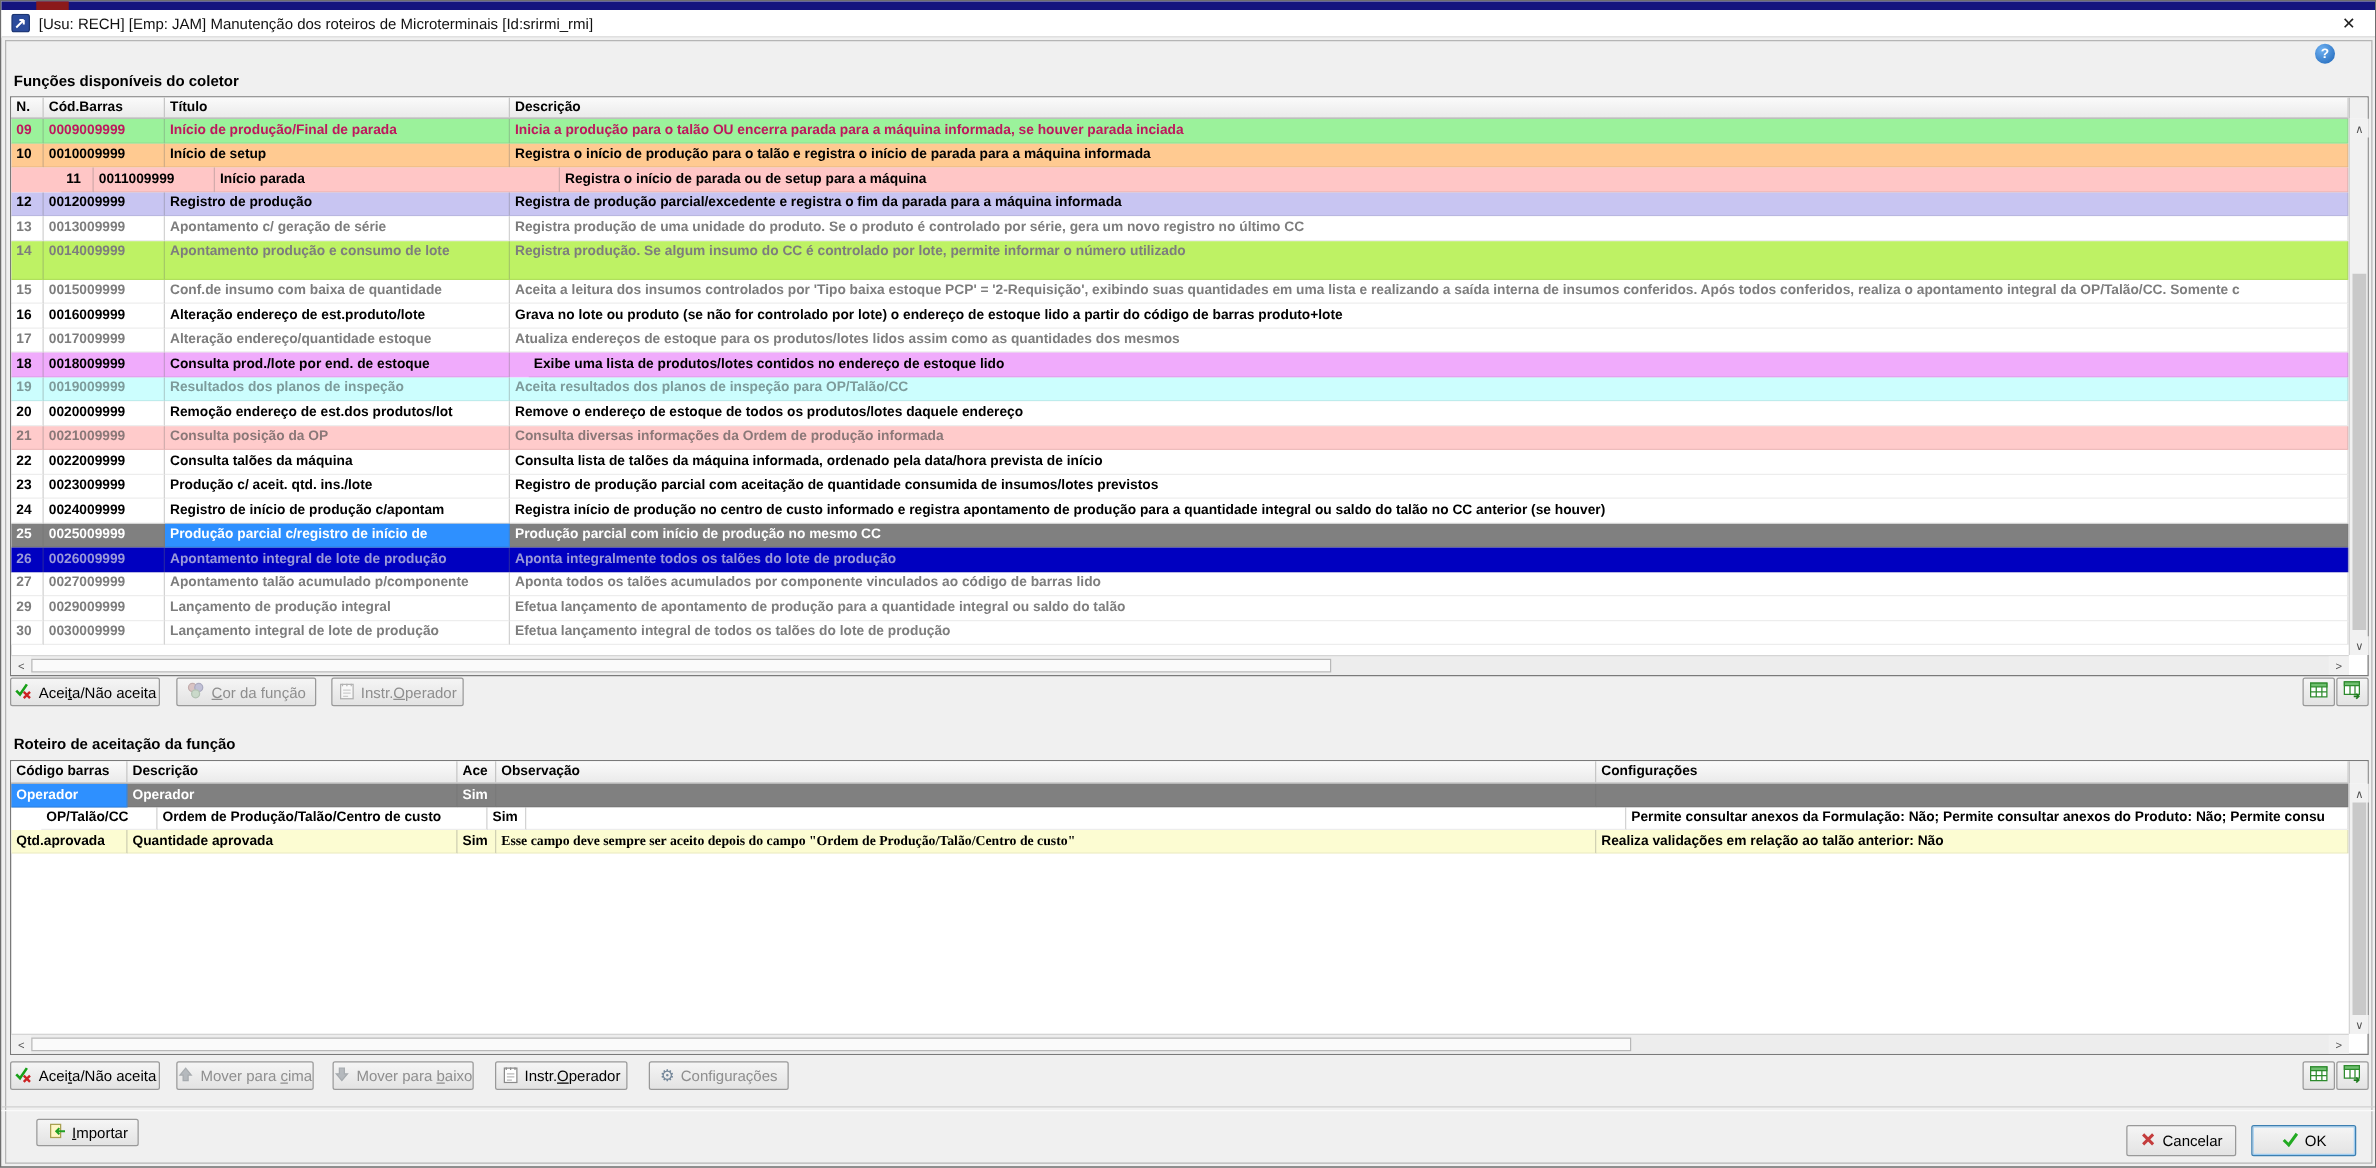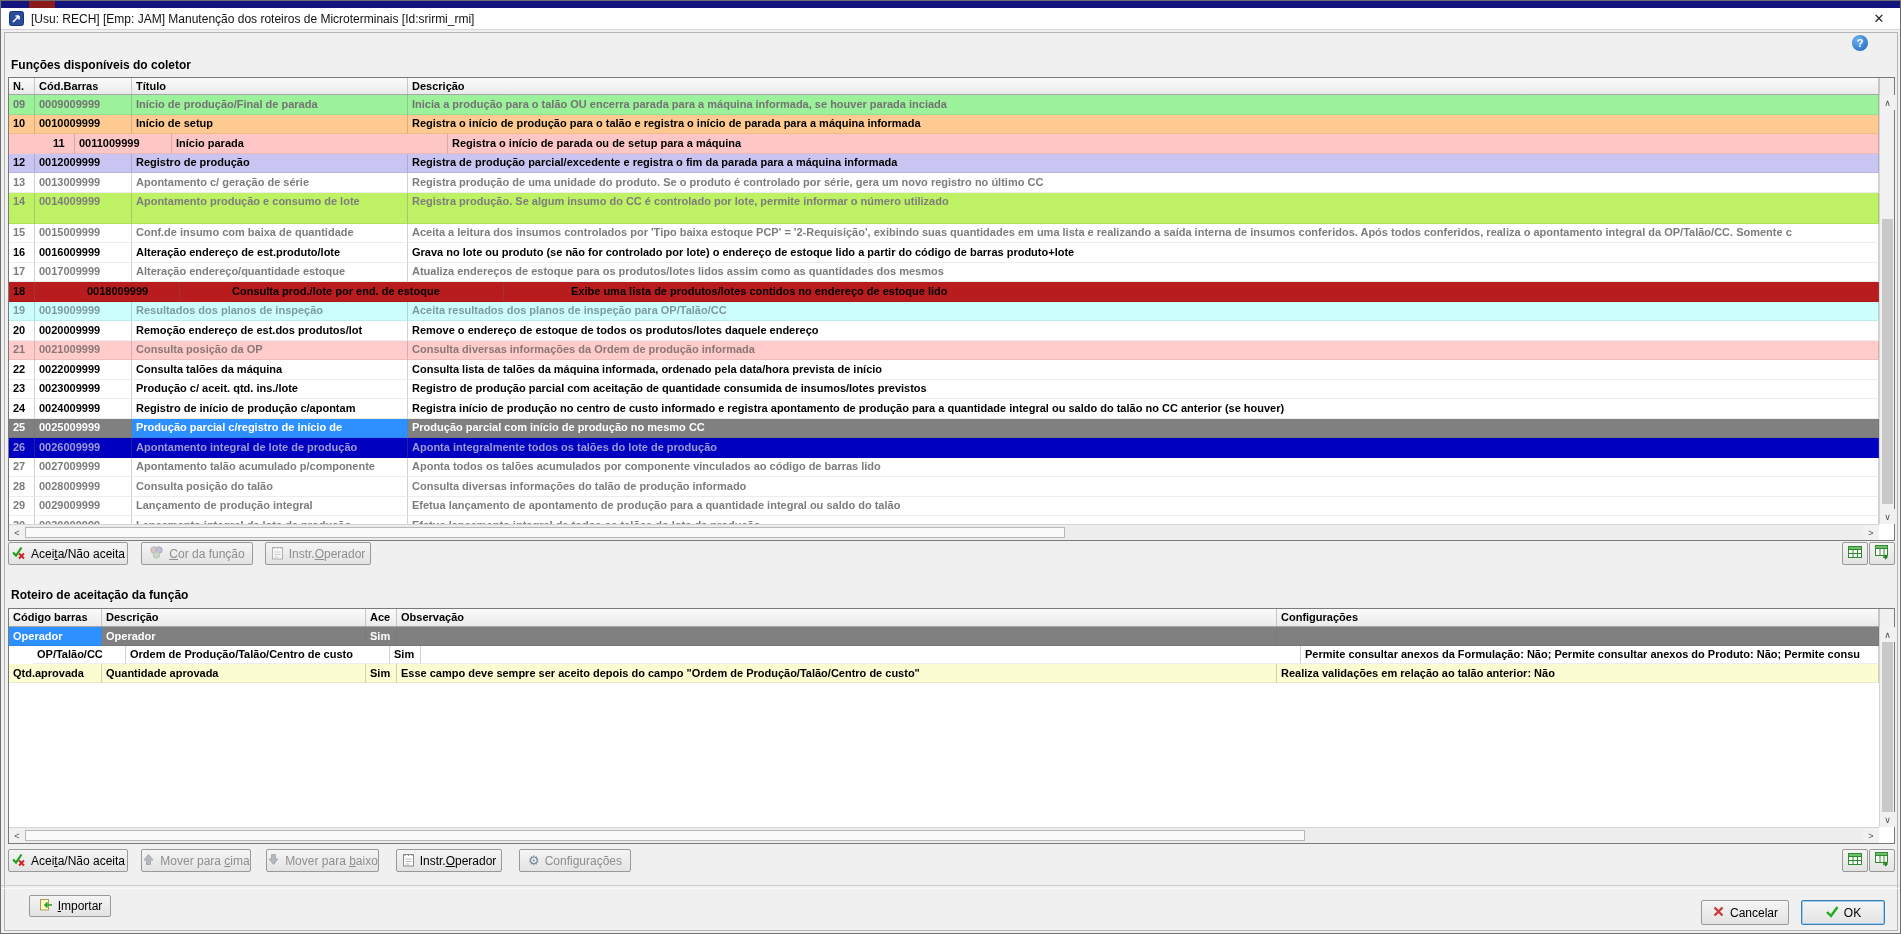--- a/index.html
+++ b/index.html
@@ -72,21 +72,21 @@
 
   <div class="grid" style="left:7px;top:76px;width:1887px;height:464px;">
     <div class="ghead" id="g1-head" style="width:1870px;height:17px;">
         <div class="hc" style="width: 26px;">N.</div>
         <div class="hc" style="width: 97px;">Cód.Barras</div>
         <div class="hc" style="width: 276px;">Título</div>
         <div class="hc" style="flex: 1 1 0%;">Descrição</div>
       </div>
     <div class="corner" style="left:1870px;top:0;width:15px;height:17px;"></div>
     <div class="growsbox" id="g1-rows" style="top:17px;width:1870px;height:429px;">
-        <div class="grow" style="height: 19.5px; background: rgb(155, 242, 155); color: #737373;">
+        <div class="grow" style="height: 19.5px; background: rgb(155, 242, 155); color: #be185d;">
           <div class="gc" style="width: 26px;">09</div>
           <div class="gc" style="width: 97px;">0009009999</div>
           <div class="gc" style="width: 276px;">Início de produção/Final de parada</div>
           <div class="gc" style="flex: 1 1 0%;">Inicia a produção para o talão OU encerra parada para a máquina informada, se houver parada inciada</div>
         </div>
         <div class="grow" style="height: 19.5px; background: rgb(255, 202, 145); color: rgb(0, 0, 0);">
           <div class="gc" style="width: 26px;">10</div>
           <div class="gc" style="width: 97px;">0010009999</div>
           <div class="gc" style="width: 276px;">Início de setup</div>
           <div class="gc" style="flex: 1 1 0%;">Registra o início de produção para o talão e registra o início de parada para a máquina informada</div>
@@ -126,21 +126,21 @@
           <div class="gc" style="width: 97px;">0016009999</div>
           <div class="gc" style="width: 276px;">Alteração endereço de est.produto/lote</div>
           <div class="gc" style="flex: 1 1 0%;">Grava no lote ou produto (se não for controlado por lote) o endereço de estoque lido a partir do código de barras produto+lote</div>
         </div>
         <div class="grow" style="height: 19.5px; background: rgb(255, 255, 255); color: rgb(125, 125, 125);">
           <div class="gc" style="width: 26px;">17</div>
           <div class="gc" style="width: 97px;">0017009999</div>
           <div class="gc" style="width: 276px;">Alteração endereço/quantidade estoque</div>
           <div class="gc" style="flex: 1 1 0%;">Atualiza endereços de estoque para os produtos/lotes lidos assim como as quantidades dos mesmos</div>
         </div>
-        <div class="grow" style="height: 19.5px; background: #b91c1c; color: rgb(0, 0, 0); gap: 48px;">
+        <div class="grow" style="height: 19.5px; background: #f0abfc; color: rgb(0, 0, 0);">
           <div class="gc" style="width: 26px;">18</div>
           <div class="gc" style="width: 97px;">0018009999</div>
           <div class="gc" style="width: 276px;">Consulta prod./lote por end. de estoque</div>
           <div class="gc" style="flex: 1 1 0%; margin-left: 15px;">Exibe uma lista de produtos/lotes contidos no endereço de estoque lido</div>
         </div>
         <div class="grow" style="height: 19.5px; background: rgb(204, 254, 254); color: rgb(125, 155, 155);">
           <div class="gc" style="width: 26px;">19</div>
           <div class="gc" style="width: 97px;">0019009999</div>
           <div class="gc" style="width: 276px;">Resultados dos planos de inspeção</div>
           <div class="gc" style="flex: 1 1 0%;">Aceita resultados dos planos de inspeção para OP/Talão/CC</div>
@@ -185,26 +185,20 @@
           <div class="gc" style="width: 26px;">26</div>
           <div class="gc" style="width: 97px;">0026009999</div>
           <div class="gc" style="width: 276px;">Apontamento integral de lote de produção</div>
           <div class="gc" style="flex: 1 1 0%;">Aponta integralmente todos os talões do lote de produção</div>
         </div>
         <div class="grow" style="height: 19.5px; background: rgb(255, 255, 255); color: rgb(125, 125, 125);">
           <div class="gc" style="width: 26px;">27</div>
           <div class="gc" style="width: 97px;">0027009999</div>
           <div class="gc" style="width: 276px;">Apontamento talão acumulado p/componente</div>
           <div class="gc" style="flex: 1 1 0%;">Aponta todos os talões acumulados por componente vinculados ao código de barras lido</div>
-        </div>
-        <div class="grow" style="height: 19.5px; background: rgb(255, 255, 255); color: rgb(125, 125, 125);">
-          <div class="gc" style="width: 26px;">28</div>
-          <div class="gc" style="width: 97px;">0028009999</div>
-          <div class="gc" style="width: 276px;">Consulta posição do talão</div>
-          <div class="gc" style="flex: 1 1 0%;">Consulta diversas informações do talão de produção informado</div>
         </div>
         <div class="grow" style="height: 19.5px; background: rgb(255, 255, 255); color: rgb(125, 125, 125);">
           <div class="gc" style="width: 26px;">29</div>
           <div class="gc" style="width: 97px;">0029009999</div>
           <div class="gc" style="width: 276px;">Lançamento de produção integral</div>
           <div class="gc" style="flex: 1 1 0%;">Efetua lançamento de apontamento de produção para a quantidade integral ou saldo do talão</div>
         </div>
         <div class="grow" style="height: 19.5px; background: rgb(255, 255, 255); color: rgb(125, 125, 125);">
           <div class="gc" style="width: 26px;">30</div>
           <div class="gc" style="width: 97px;">0030009999</div>
@@ -293,21 +287,21 @@
           <div class="gc" style="width: 93px; margin-left: 24px;">OP/Talão/CC</div>
           <div class="gc" style="width: 264px;">Ordem de Produção/Talão/Centro de custo</div>
           <div class="gc" style="width: 31px;">Sim</div>
           <div class="gc" style="width: 880px;"></div>
           <div class="gc" style="flex: 1 1 0%;">Permite consultar anexos da Formulação: Não; Permite consultar anexos do Produto: Não; Permite consu</div>
         </div>
         <div class="grow" style="height: 18.5px; background: rgb(252, 252, 210); color: rgb(0, 0, 0);">
           <div class="gc" style="width: 93px;">Qtd.aprovada</div>
           <div class="gc" style="width: 264px;">Quantidade aprovada</div>
           <div class="gc" style="width: 31px;">Sim</div>
-          <div class="gc" style="width: 880px;">Esse campo deve sempre ser aceito depois do campo "Ordem de Produção/Talão/Centro de custo"</div>
+          <div class="gc" style="width: 880px; font-family: Liberation Serif, serif;">Esse campo deve sempre ser aceito depois do campo "Ordem de Produção/Talão/Centro de custo"</div>
           <div class="gc" style="flex: 1 1 0%;">Realiza validações em relação ao talão anterior: Não</div>
         </div>
       </div>
     <div class="vsb" style="left:1870px;top:18px;height:200px;">
       <div class="sar" style="top:0;">∧</div>
       <div class="vth" style="top:15px;height:170px;"></div>
       <div class="sar" style="bottom:0;">∨</div>
     </div>
     <div class="hsb" style="left:0;top:218px;width:1870px;">
       <div class="sar" style="left:0;">&lt;</div>

